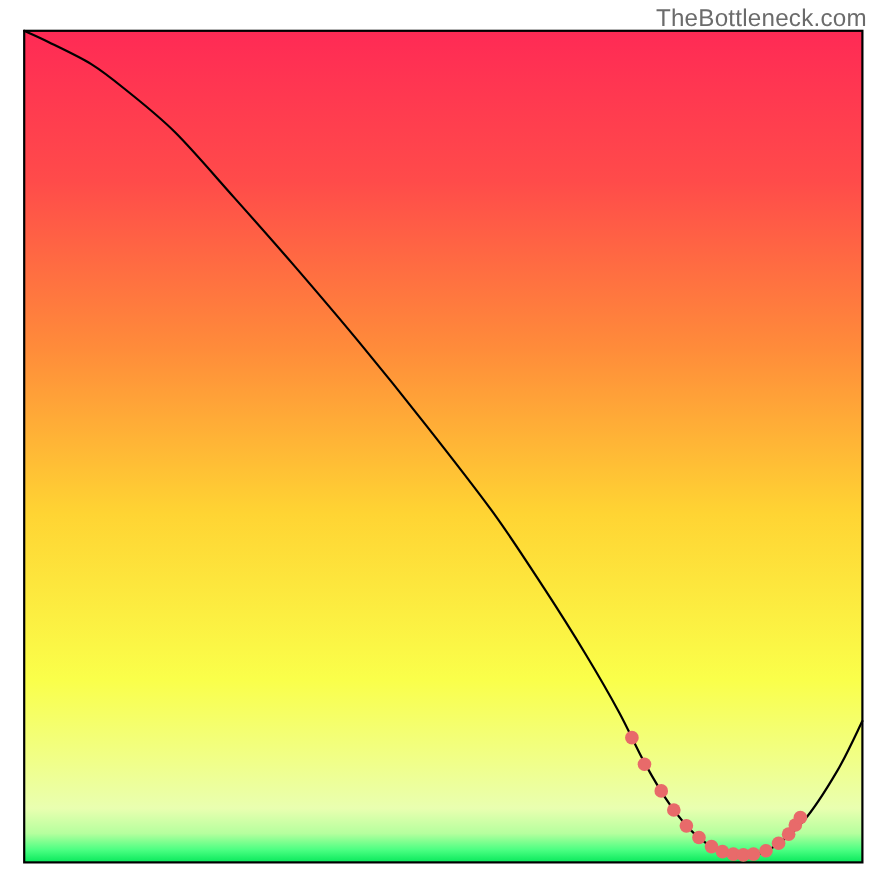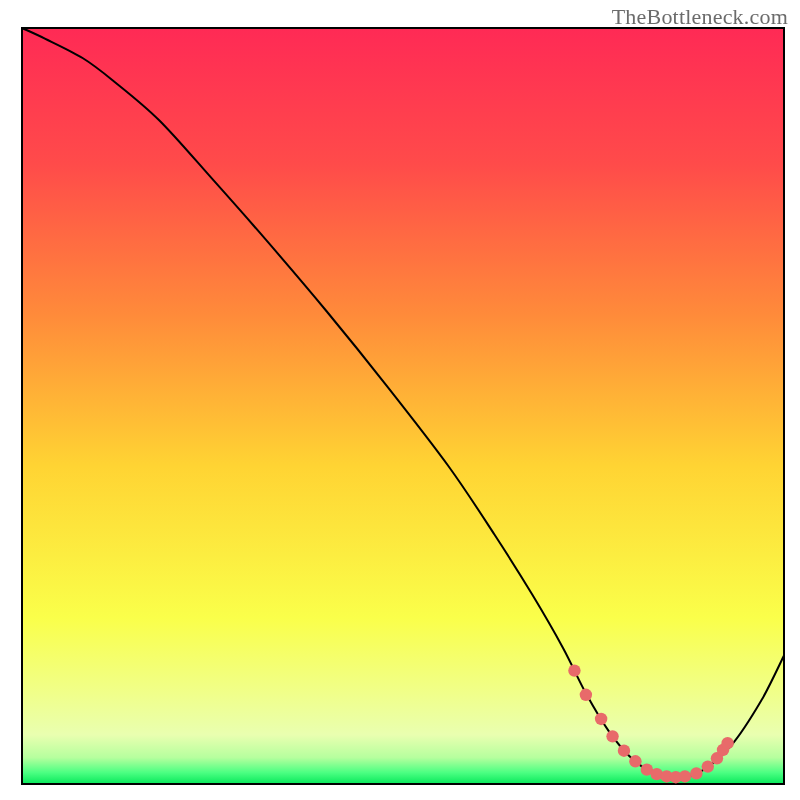--- a/index.html
+++ b/index.html
@@ -21,21 +21,20 @@
   }
   .watermark {
     position: absolute;
     top: 4px;
     right: 12px;
     font-size: 22px;
     font-weight: 400;
     color: #6b6b6b;
     letter-spacing: 0.2px;
     user-select: none;
-    font-family: Liberation Serif, serif;
   }
   svg {
     display: block;
   }
 </style>
 </head>
 <body>
 
 <div class="chart-wrap">
 

